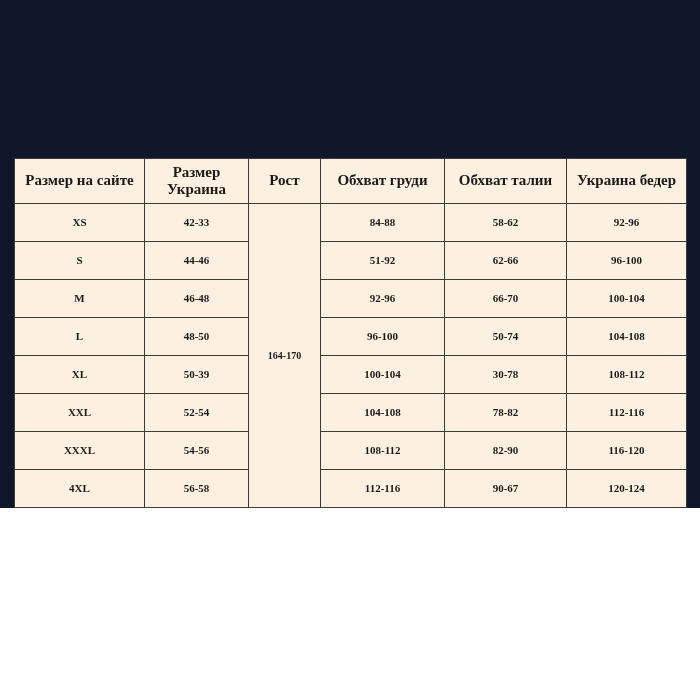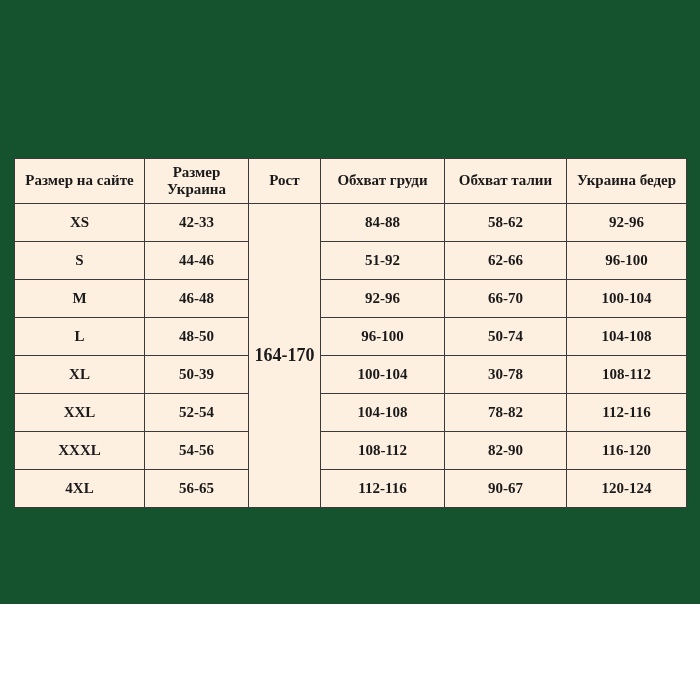--- a/index.html
+++ b/index.html
@@ -9,53 +9,53 @@
   body {
     width: 700px;
     height: 700px;
     background: #ffffff;
     font-family: "Liberation Serif", serif;
     overflow: hidden;
   }
   #page {
     position: relative;
     width: 700px;
-    height: 604px;
-    background: #14532d;
+    height: 508px;
+    background: #0f172a;
   }
   #table-wrap {
     position: absolute;
     left: 14px;
     top: 158px;
     width: 672px;
   }
   table.size-table {
     border-collapse: collapse;
     width: 672px;
     table-layout: fixed;
     background: #fdf0e1;
   }
   table.size-table td {
     border: 1px solid #3a3a3a;
     text-align: center;
     vertical-align: middle;
     font-weight: bold;
     color: #1a1a1a;
-    font-size: 15px;
+    font-size: 11px;
     line-height: 1.15;
     padding: 0;
     height: 37px;
     background: #fdf0e1;
   }
   table.size-table td.header-cell {
     height: 44px;
     font-size: 15px;
   }
   table.size-table td.rost-cell {
-    font-size: 18px;
+    font-size: 10px;
   }
   
   col.c1 { width: 130px; }
   col.c2 { width: 104px; }
   col.c3 { width: 72px; }
   col.c4 { width: 124px; }
   col.c5 { width: 122px; }
   col.c6 { width: 120px; }
 </style>
 </head>
@@ -134,21 +134,21 @@
         <tr>
           <td>XXXL</td>
           <td>54-56</td>
           <td>108-112</td>
           <td>82-90</td>
           <td>116-120</td>
         </tr>
 
         <tr>
           <td>4XL</td>
-          <td>56-65</td>
+          <td>56-58</td>
           <td>112-116</td>
           <td>90-67</td>
           <td>120-124</td>
         </tr>
       </tbody>
     </table>
   </div>
 </div>
 
 </body></html>

